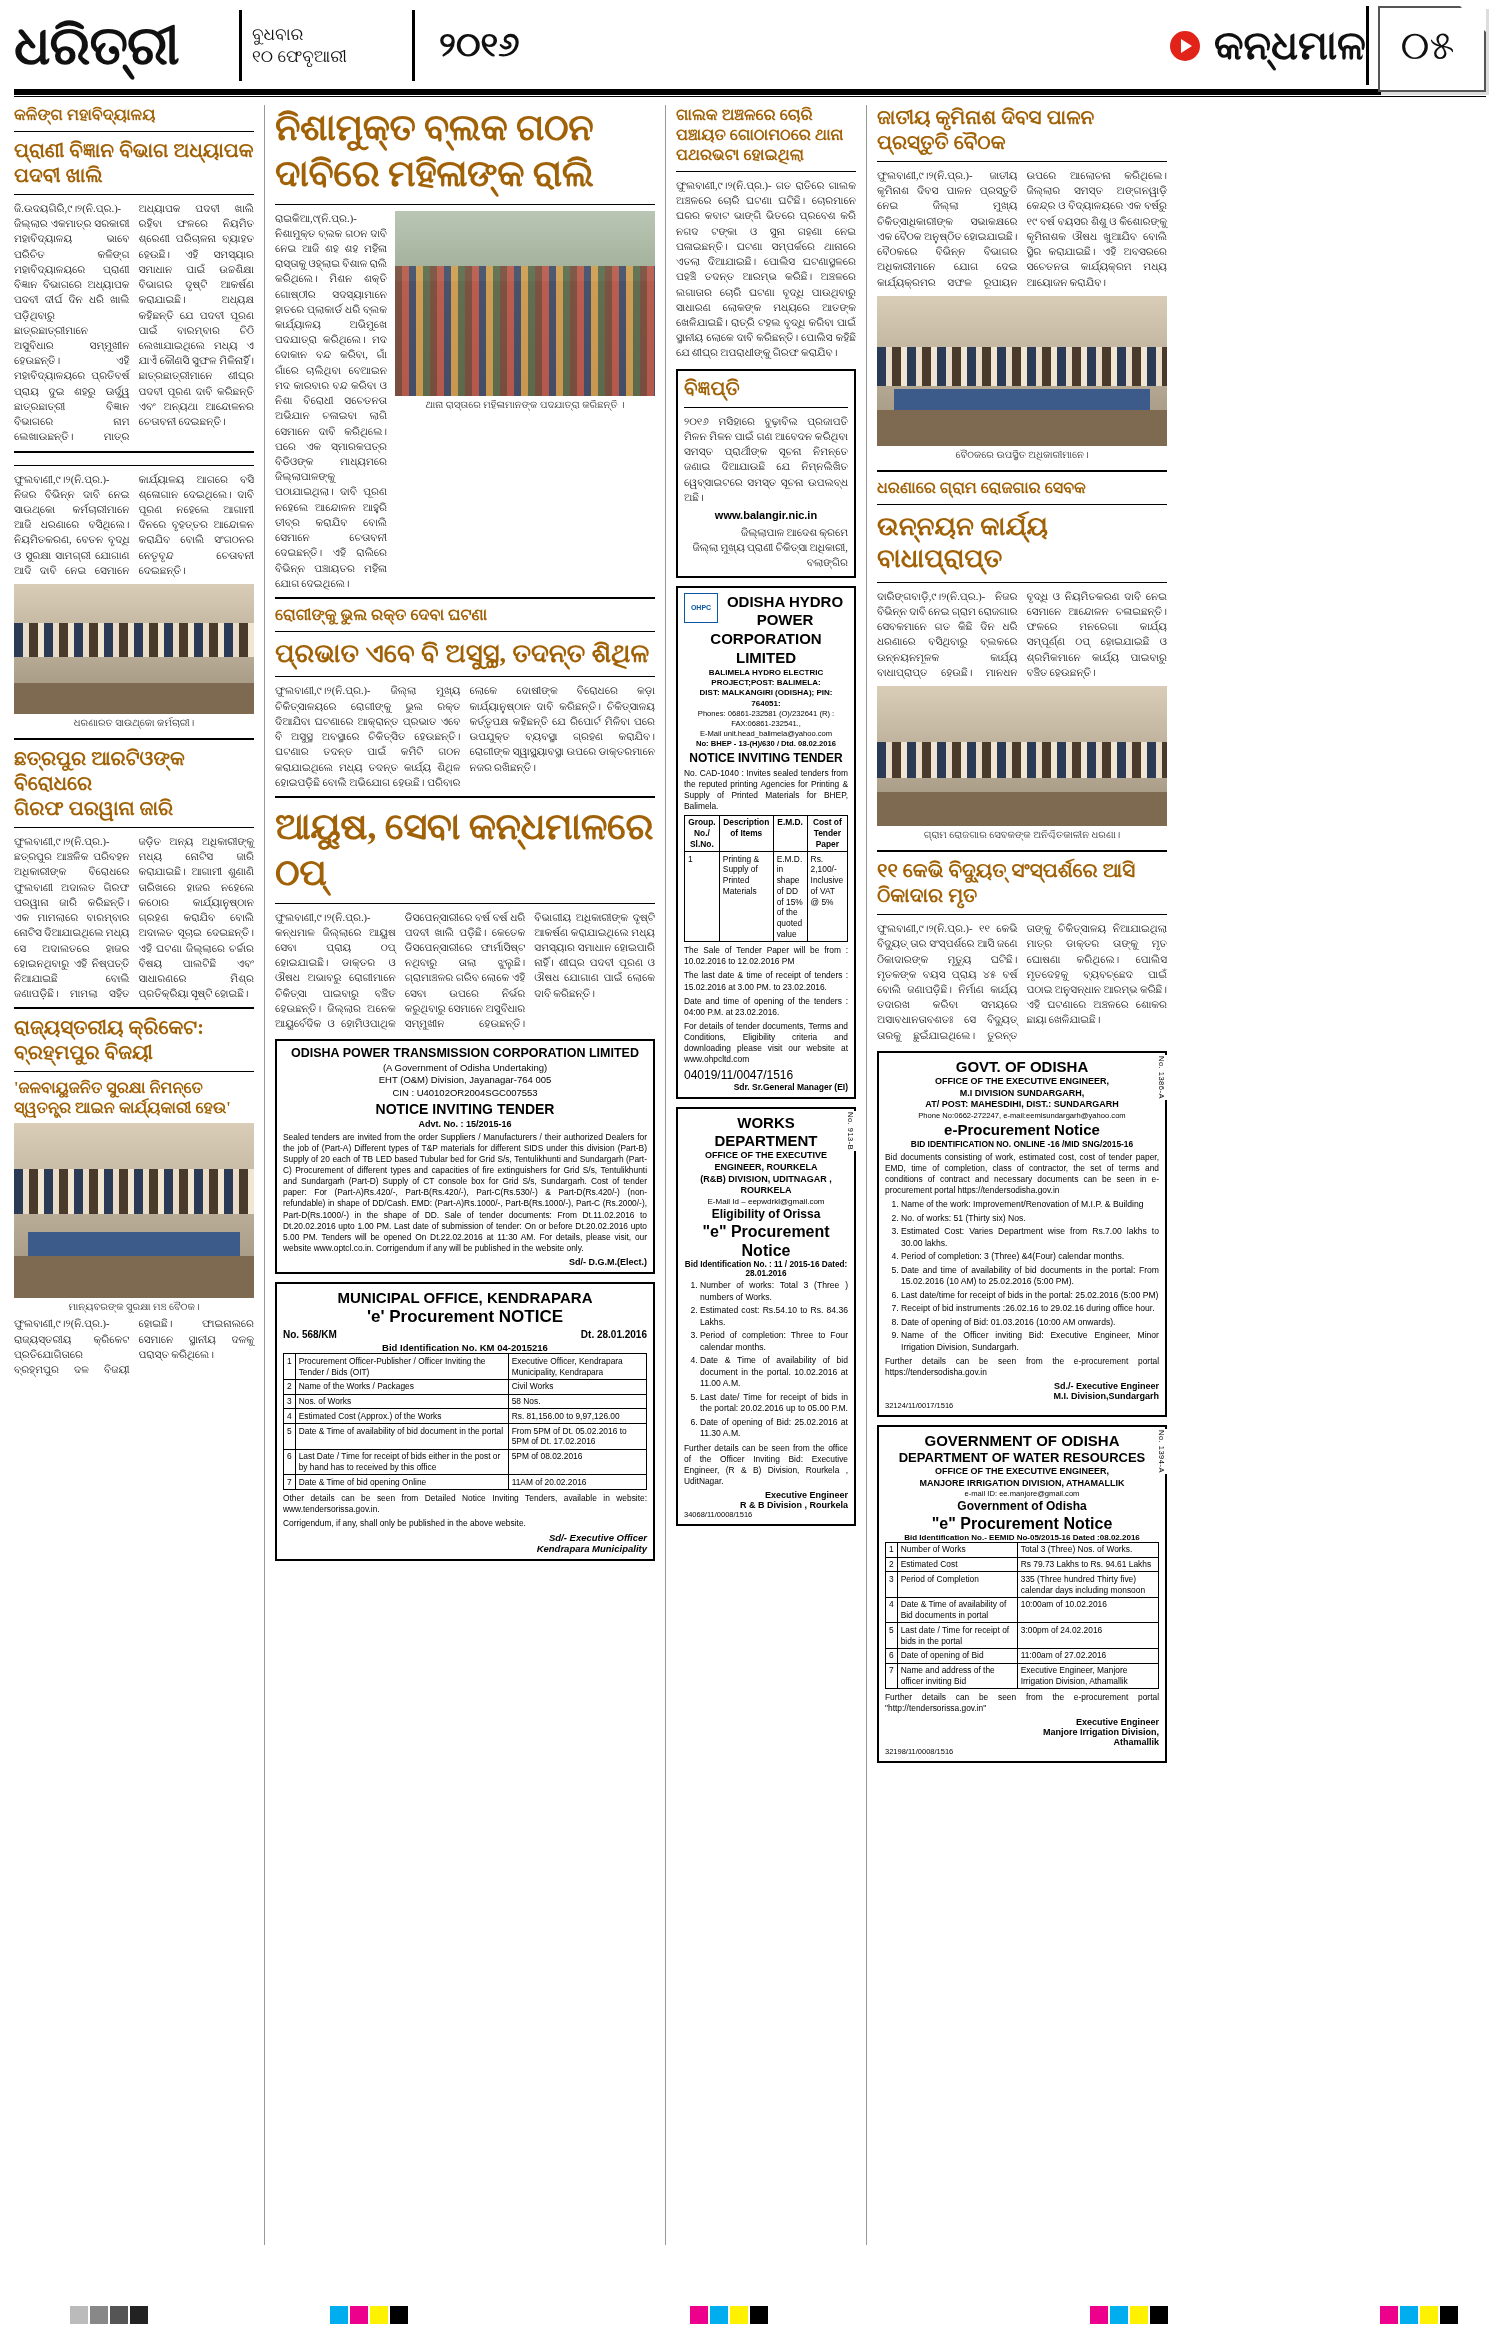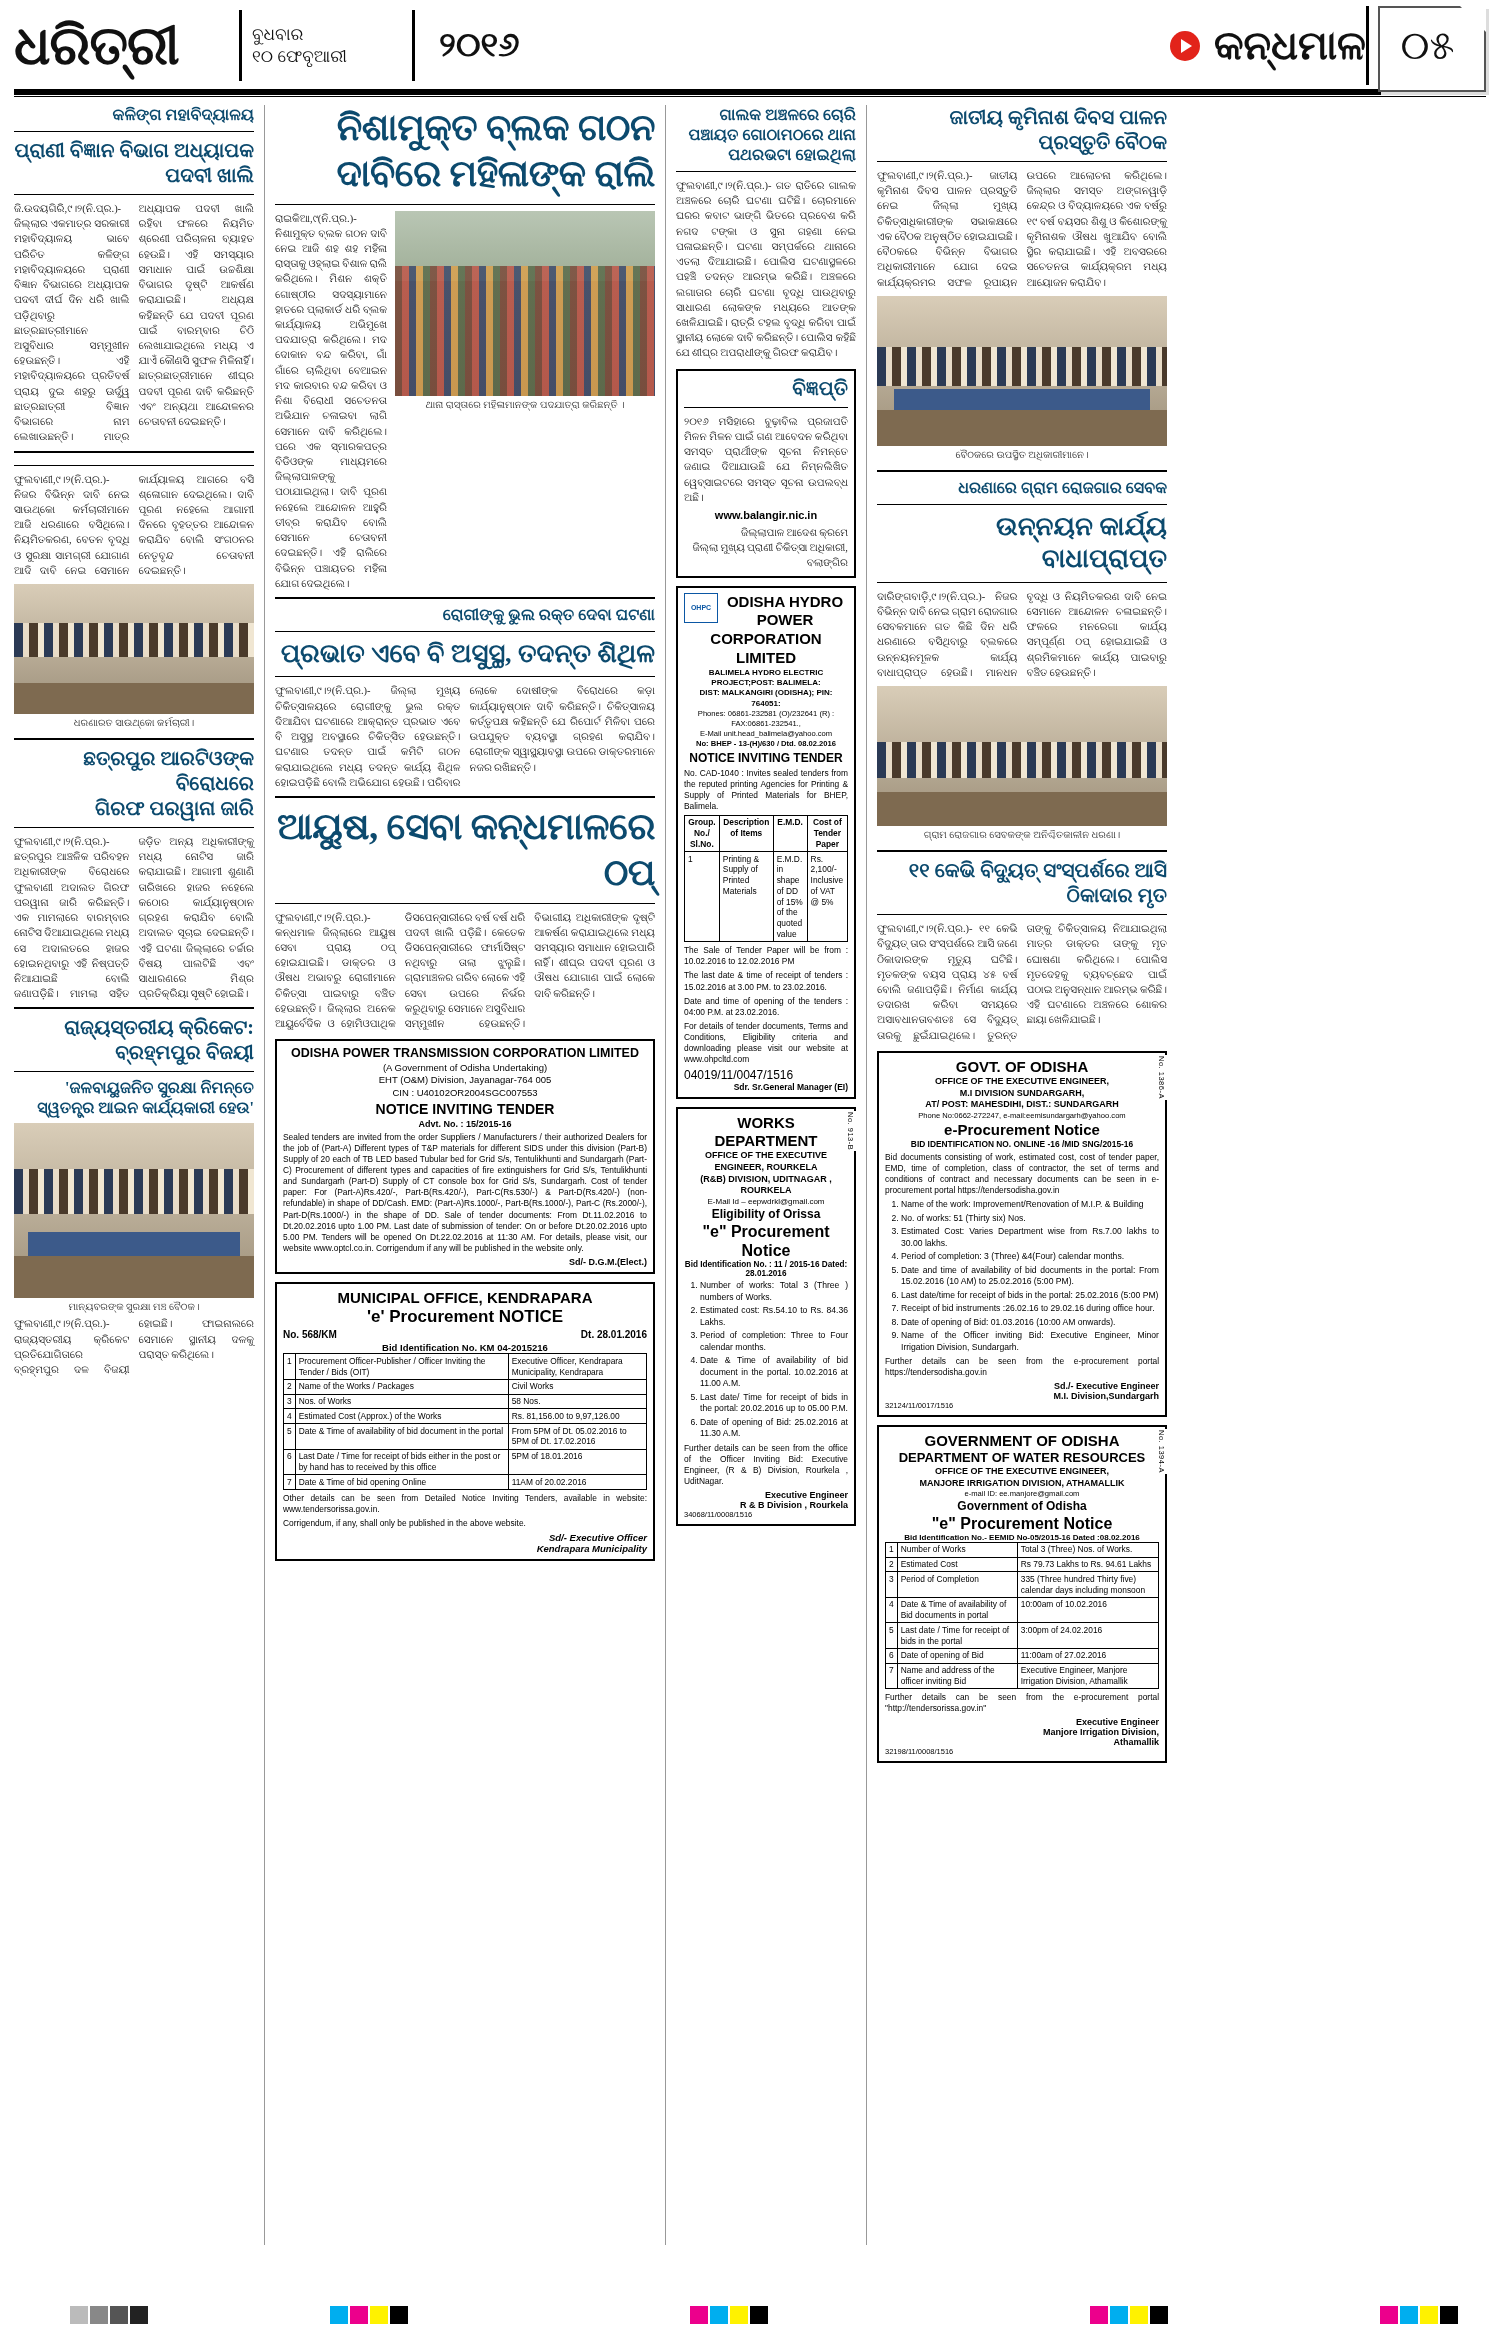--- a/index.html
+++ b/index.html
@@ -63,21 +63,21 @@
   .col { display:flex; flex-direction:column; }
   .col1 { width:240px; }
   .col2 { width:380px; }
   .col3 { width:180px; }
   .col4 { width:290px; }
   .vline { width:1px; background:#999; }
 
   
   .headline-od {
     font-family:"Liberation Serif", serif;
-    font-weight:bold; text-align:right; line-height:1.25; color:#0c4a6e;
+    font-weight:bold; text-align:left; line-height:1.25; color:#a16207;
   }
   .h-big { font-size:37px; letter-spacing:-0.5px; }
   .h-mid { font-size:26px; }
   .h-sm  { font-size:20px; }
   .h-xs  { font-size:16px; }
   .rule-thin { border-top:1px solid #000; margin:6px 0; }
   .rule-thick { border-top:2px solid #000; margin:6px 0; }
 
   .body-od {
     font-family:"Liberation Serif", serif;
@@ -287,21 +287,21 @@
                 <td>Rs. 81,156.00 to 9,97,126.00</td>
               </tr>
               <tr>
                 <td>5</td>
                 <td>Date &amp; Time of availability of bid document in the portal</td>
                 <td>From 5PM of Dt. 05.02.2016 to 5PM of Dt. 17.02.2016</td>
               </tr>
               <tr>
                 <td>6</td>
                 <td>Last Date / Time for receipt of bids either in the post or by hand has to received by this office</td>
-                <td>5PM of 18.01.2016</td>
+                <td>5PM of 08.02.2016</td>
               </tr>
               <tr>
                 <td>7</td>
                 <td>Date &amp; Time of bid opening Online</td>
                 <td>11AM of 20.02.2016</td>
               </tr>
             </tbody>
         </table>
         <div class="ad-p">Other details can be seen from Detailed Notice Inviting Tenders, available in website: www.tendersorissa.gov.in.</div>
         <div class="ad-p">Corrigendum, if any, shall only be published in the above website.</div>

